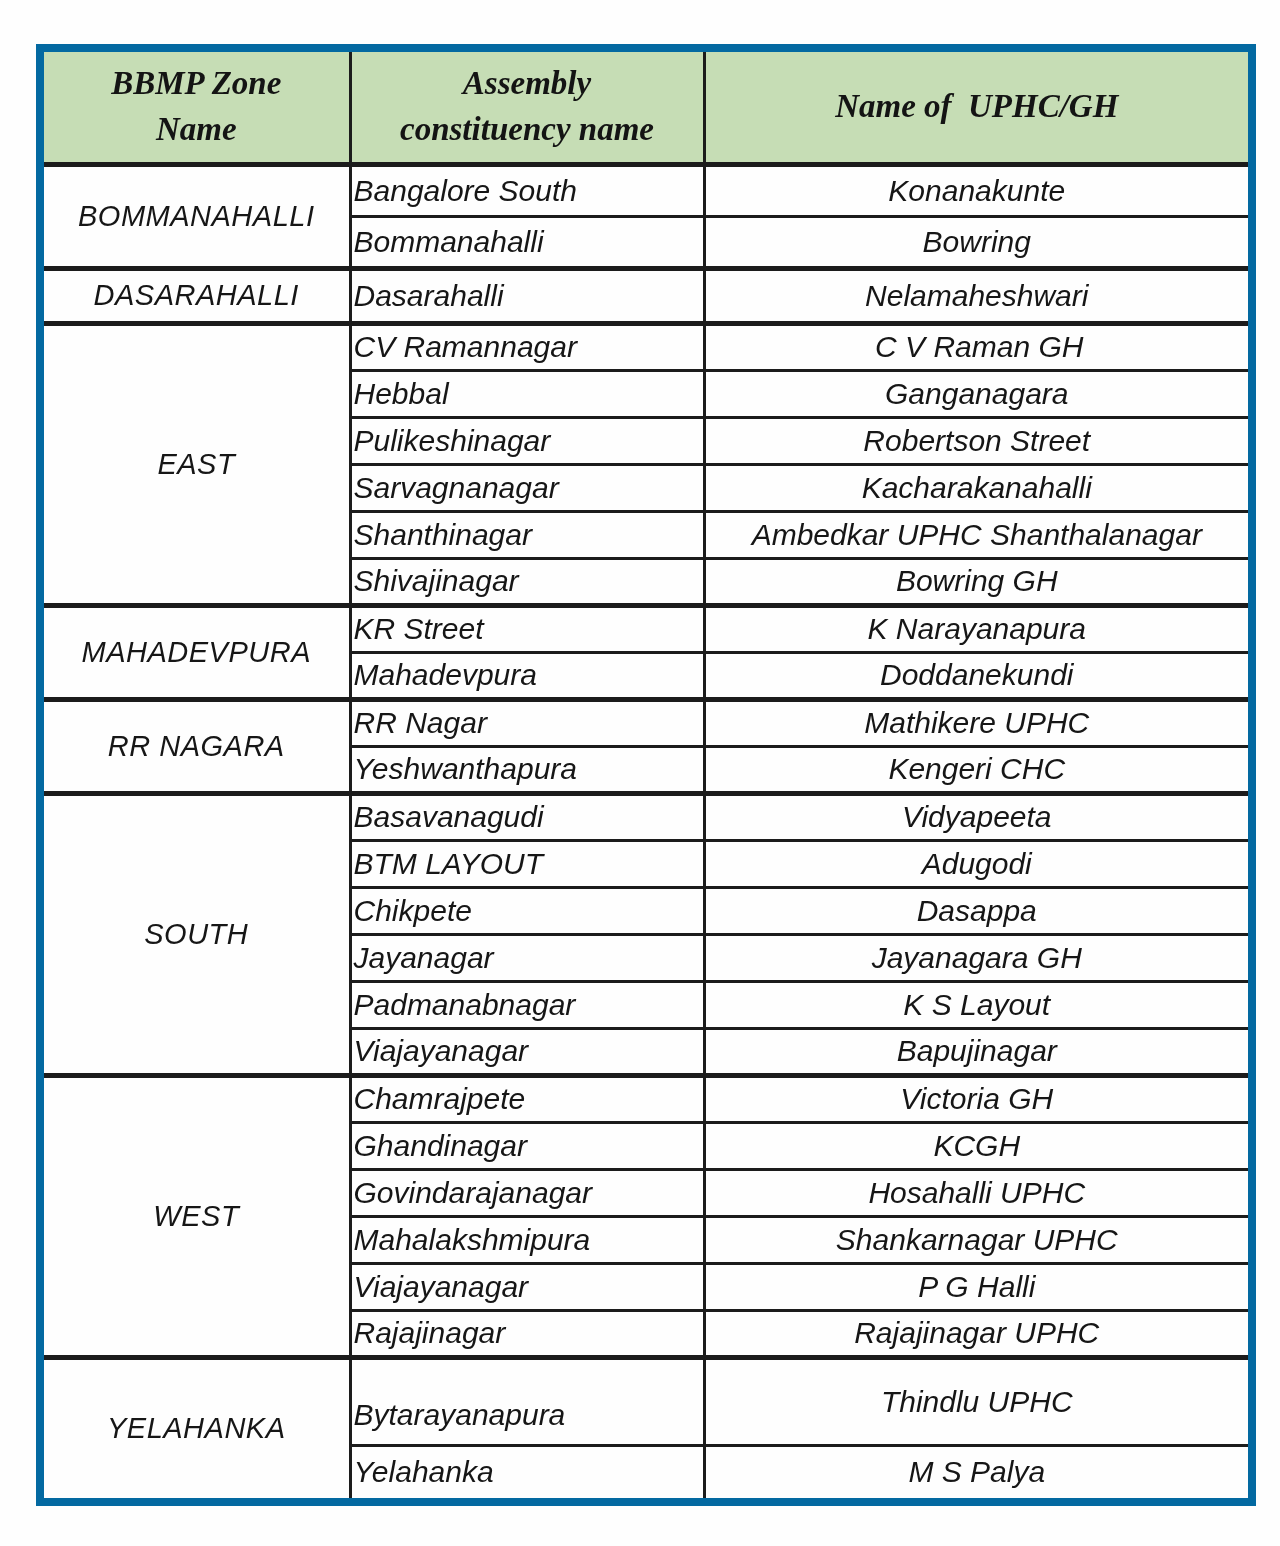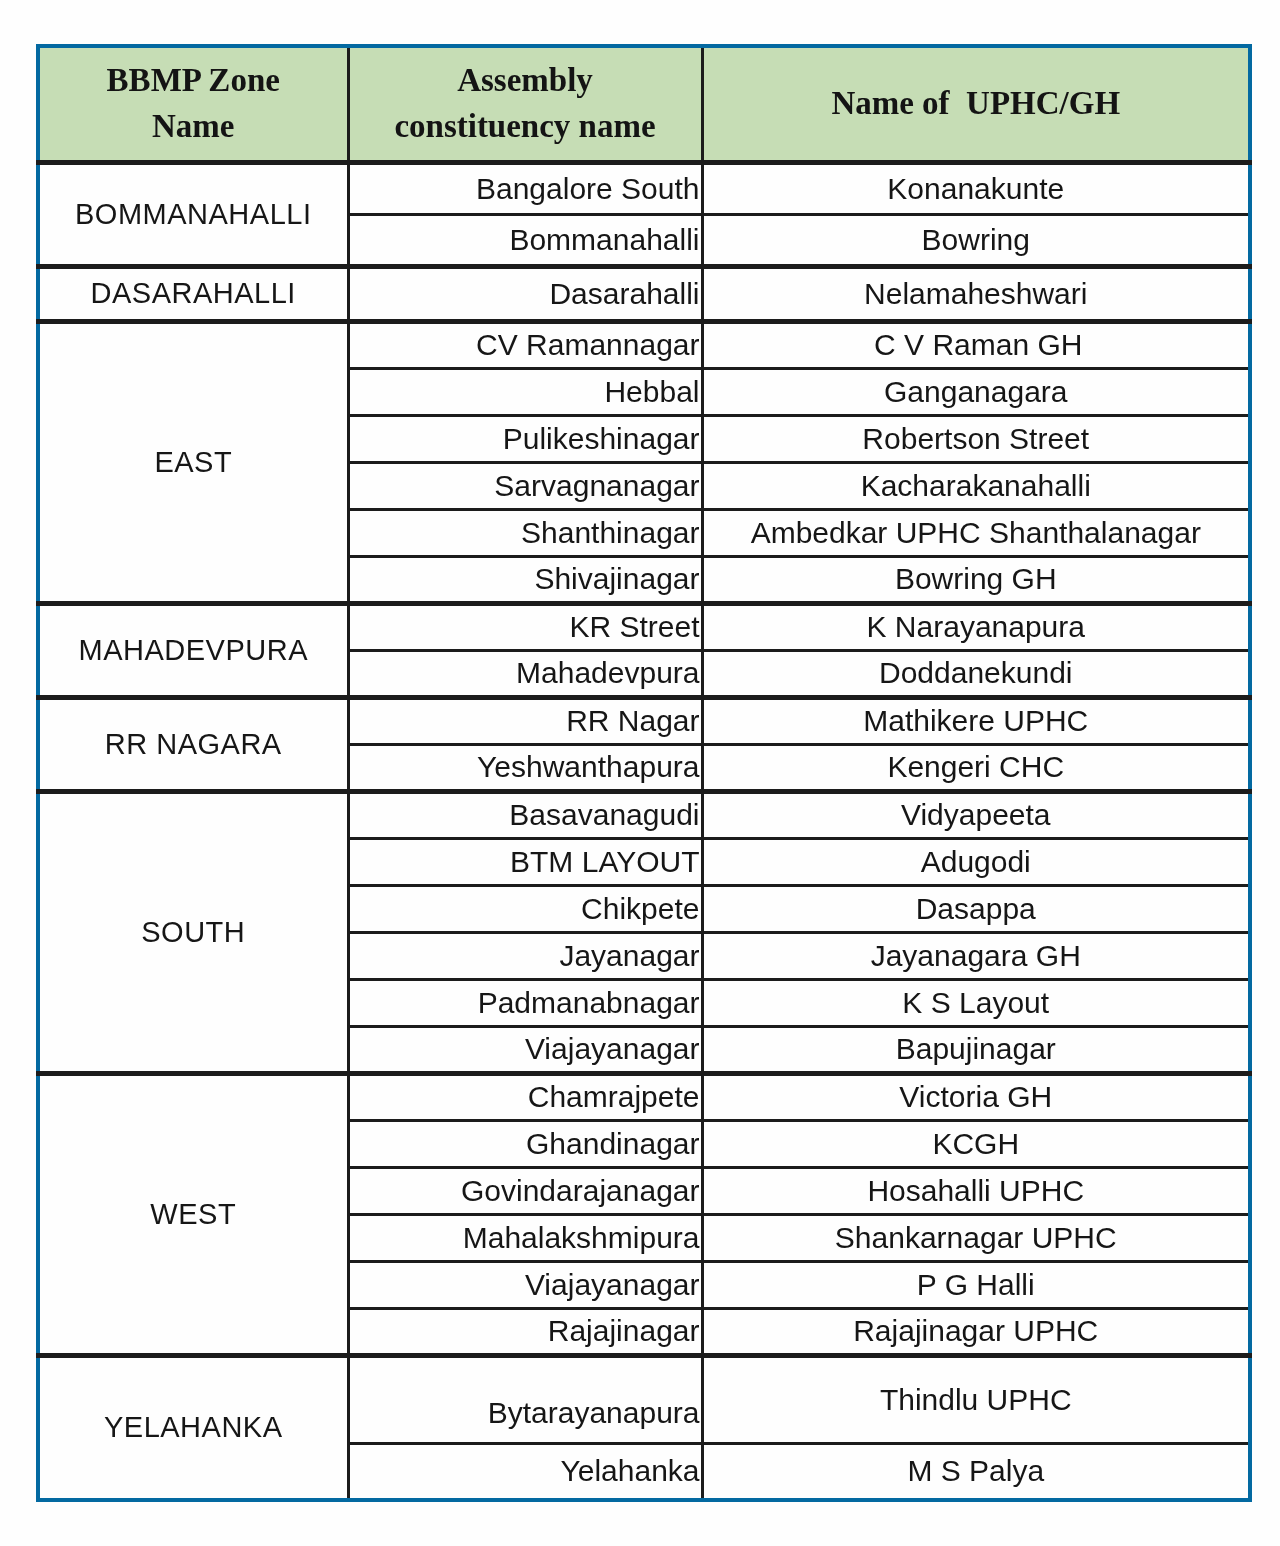--- a/index.html
+++ b/index.html
@@ -16,21 +16,22 @@
     font-family: "Liberation Sans", sans-serif;
     color: #161616;
   }
   table.uphc-table {
     position: absolute;
     left: 36px;
     top: 44px;
     width: 1212px;
     border-collapse: collapse;
     table-layout: fixed;
-    border: 4px solid #0369a1;
+    border: 8px solid #0369a1;
+    font-style: italic;
   }
   th, td {
     border: 3px solid #1c1c1c;
     overflow: hidden;
   }
   thead tr { height: 116px; }
   thead th {
     background: #c6ddb5;
     font-family: "Liberation Serif", serif;
     font-weight: bold;
@@ -49,23 +50,23 @@
   tbody tr:nth-child(26) { height: 88px; }
   tbody tr:nth-child(27) { height: 57px; }
   tbody tr.zone-start td { border-top-width: 5px; }
   td.zone-cell {
     text-align: center;
     vertical-align: middle;
     font-size: 29px;
     letter-spacing: 0.5px;
   }
   td.constituency-cell {
-    text-align: right;
-    vertical-align: middle;
-    padding-left: 10px;
+    text-align: left;
+    vertical-align: middle;
+    padding-left: 2px;
     font-size: 30px;
   }
   td.constituency-cell.v-bottom {
     vertical-align: bottom;
     padding-bottom: 12px;
   }
   td.uphc-cell {
     text-align: center;
     vertical-align: middle;
     font-size: 30px;

